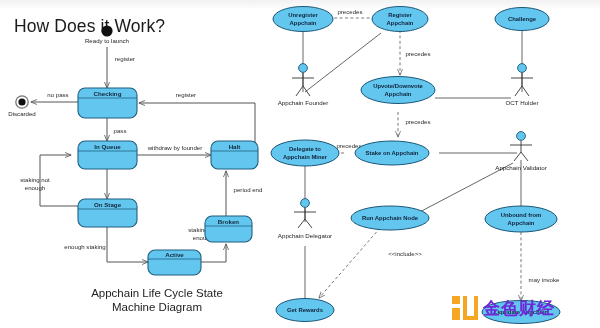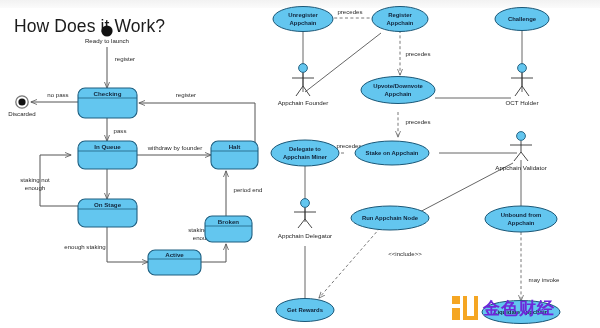--- a/index.html
+++ b/index.html
@@ -45,20 +45,24 @@
 </style>
 </head>
 <body>
 
 <div id="stage">
 
   <div class="topband"></div>
 
   <div class="ttl">How Does it Work?</div>
 
+  <div class="cap">
+    <div>Appchain Life Cycle State</div>
+    <div>Machine Diagram</div>
+  </div>
 
   <svg class="layer" viewBox="0 0 600 328">
     <defs>
       <marker id="ar" markerWidth="7" markerHeight="7" refX="6.2" refY="2.6" orient="auto" markerUnits="userSpaceOnUse">
         <path d="M0,0 L6.4,2.6 L0,5.2" fill="none" stroke="#555" stroke-width="0.8"></path>
       </marker>
       <marker id="ard" markerWidth="7" markerHeight="7" refX="6.2" refY="2.6" orient="auto" markerUnits="userSpaceOnUse">
         <path d="M0,0 L6.4,2.6 L0,5.2" fill="none" stroke="#555" stroke-width="0.7"></path>
       </marker>
     </defs>

